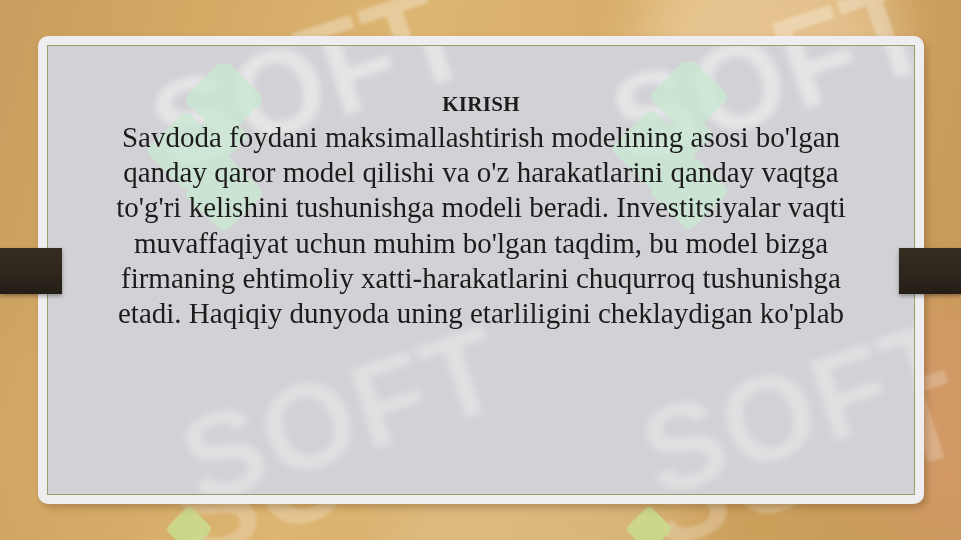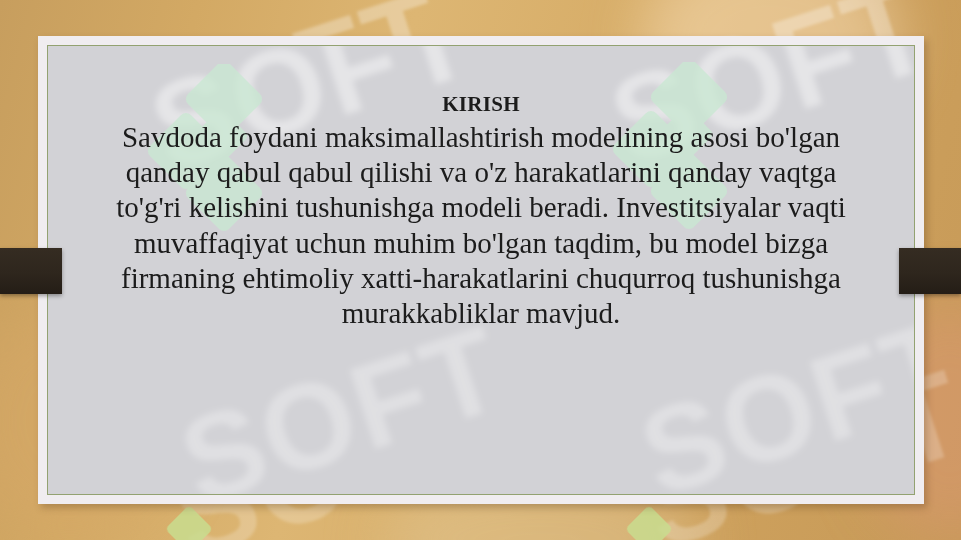--- a/index.html
+++ b/index.html
@@ -70,20 +70,21 @@
 
   
   #slide-card {
     position: absolute;
     left: 38px;
     top: 36px;
     width: 886px;
     height: 468px;
     background: #f0edf0;
     box-shadow: 3px 4px 7px rgba(80,50,20,.28);
+    border-radius: 10px;
   }
   #slide-inner-border {
     position: absolute;
     left: 9px;
     top: 9px;
     right: 9px;
     bottom: 9px;
     border: 1px solid #93a271;
     background: #d2d2d6;
     overflow: hidden;
@@ -190,25 +191,25 @@
           <rect x="14" y="58" width="58" height="58" rx="7" transform="rotate(45 43 87)"></rect>
           <rect x="52" y="100" width="58" height="58" rx="7" transform="rotate(45 81 129)"></rect>
           <rect x="58" y="52" width="40" height="40" rx="5" transform="rotate(45 78 72)"></rect>
         </g>
       </svg>
 
       <div id="content">
         <div id="slide-title">KIRISH</div>
         <div id="slide-body">
             <span class="ln">Savdoda foydani maksimallashtirish modelining asosi bo'lgan</span>
-            <span class="ln">qanday qabul qabul qilishi va o'z harakatlarini qanday vaqtga</span>
+            <span class="ln">qanday qaror model qilishi va o'z harakatlarini qanday vaqtga</span>
             <span class="ln">to'g'ri kelishini tushunishga modeli beradi. Investitsiyalar vaqti</span>
             <span class="ln">muvaffaqiyat uchun muhim bo'lgan taqdim, bu model bizga</span>
             <span class="ln">firmaning ehtimoliy xatti-harakatlarini chuqurroq tushunishga</span>
-            <span class="ln">murakkabliklar mavjud.</span>
+            <span class="ln">etadi. Haqiqiy dunyoda uning etarliligini cheklaydigan ko'plab</span>
           </div>
       </div>
 
     </div>
   </div>
 
   <div class="side-tab left"></div>
   <div class="side-tab right"></div>
 
 </div>

